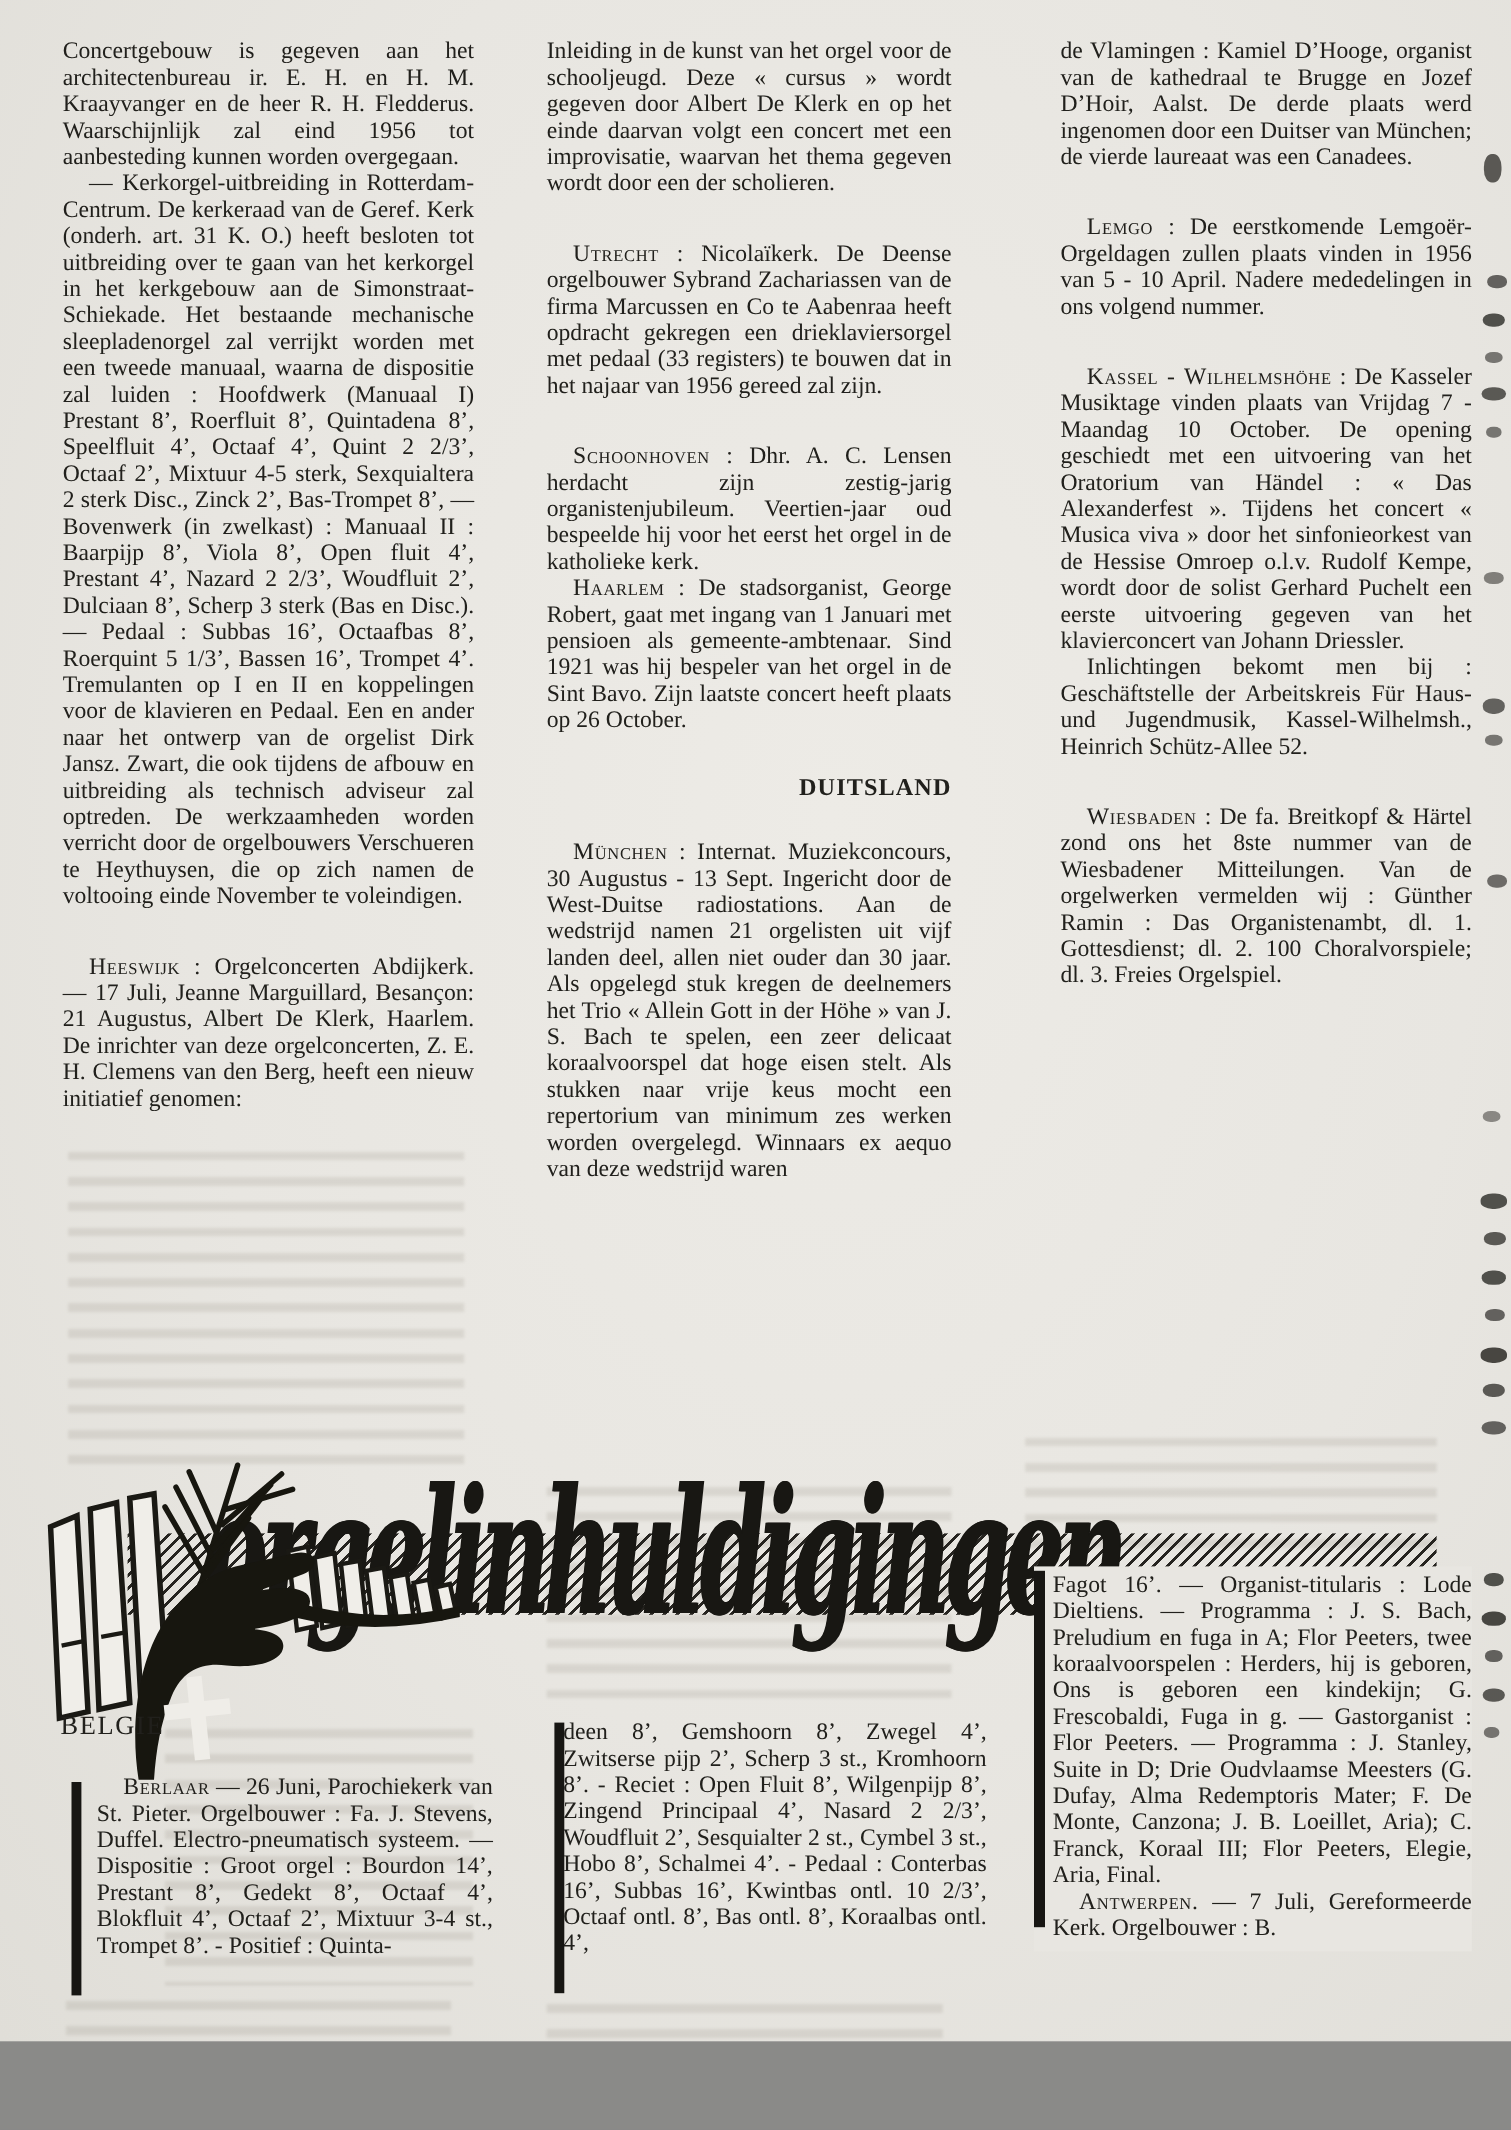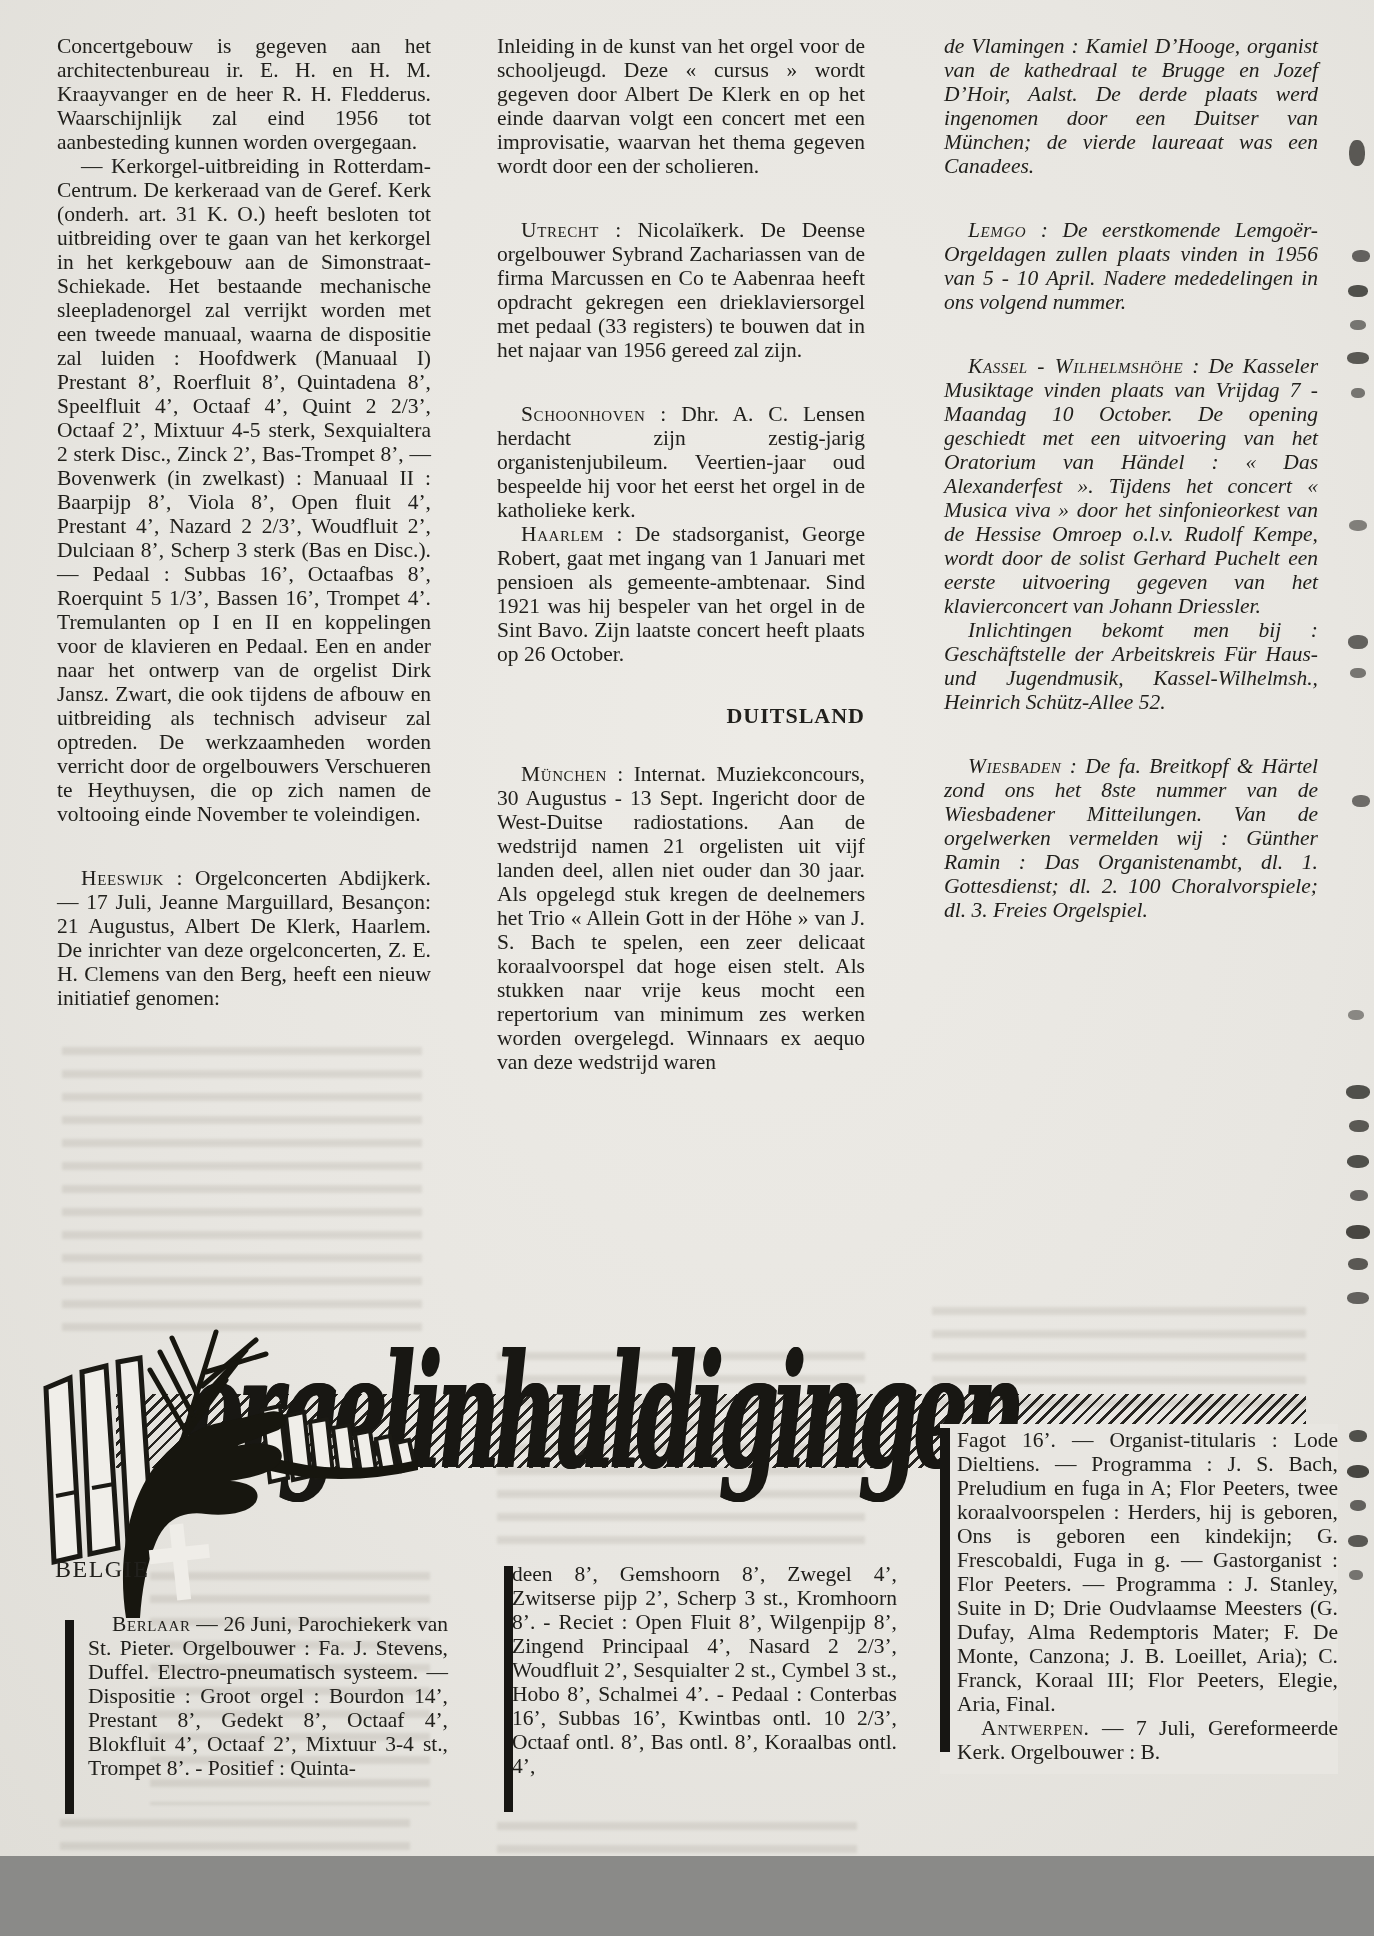--- a/index.html
+++ b/index.html
@@ -4,21 +4,21 @@
 <style>
   html,body{margin:0;padding:0;background:#8a8a88;}
   .page{
     position:relative;width:1374px;height:1856px;overflow:hidden;
     background:radial-gradient(ellipse at 55% 40%, #edebe6 0%, #e8e6e1 55%, #e0ded8 100%);
     font-family:"Liberation Serif","DejaVu Serif",serif;color:#21201c;
   }
   .col{position:absolute;font-size:21.5px;line-height:24px;text-align:justify;z-index:2;}
   .col1{left:57px;top:34px;width:374px;}
   .col2{left:497px;top:34px;width:368px;}
-  .col3{left:944px;top:34px;width:374px;font-style:italic;}
+  .col3{left:964px;top:34px;width:374px;}
   p{margin:0;}
   .ind{text-indent:24px;}
   .gap{margin-top:40px;}
   .sc{font-variant:small-caps;letter-spacing:.6px;}
   .land-h{margin:38px 0 34px;font-size:22px;font-weight:bold;letter-spacing:1px;text-align:right;text-indent:0;}
   
   .band{position:absolute;left:116px;top:1394px;width:1190px;height:74px;z-index:1;
     background:repeating-linear-gradient(135deg,#262420 0 2.6px,rgba(0,0,0,0) 2.6px 8.6px);}
   .gothic{position:absolute;left:186px;top:1312px;z-index:3;white-space:nowrap;
     font-family:"DejaVu Serif",serif;font-style:italic;font-weight:bold;

